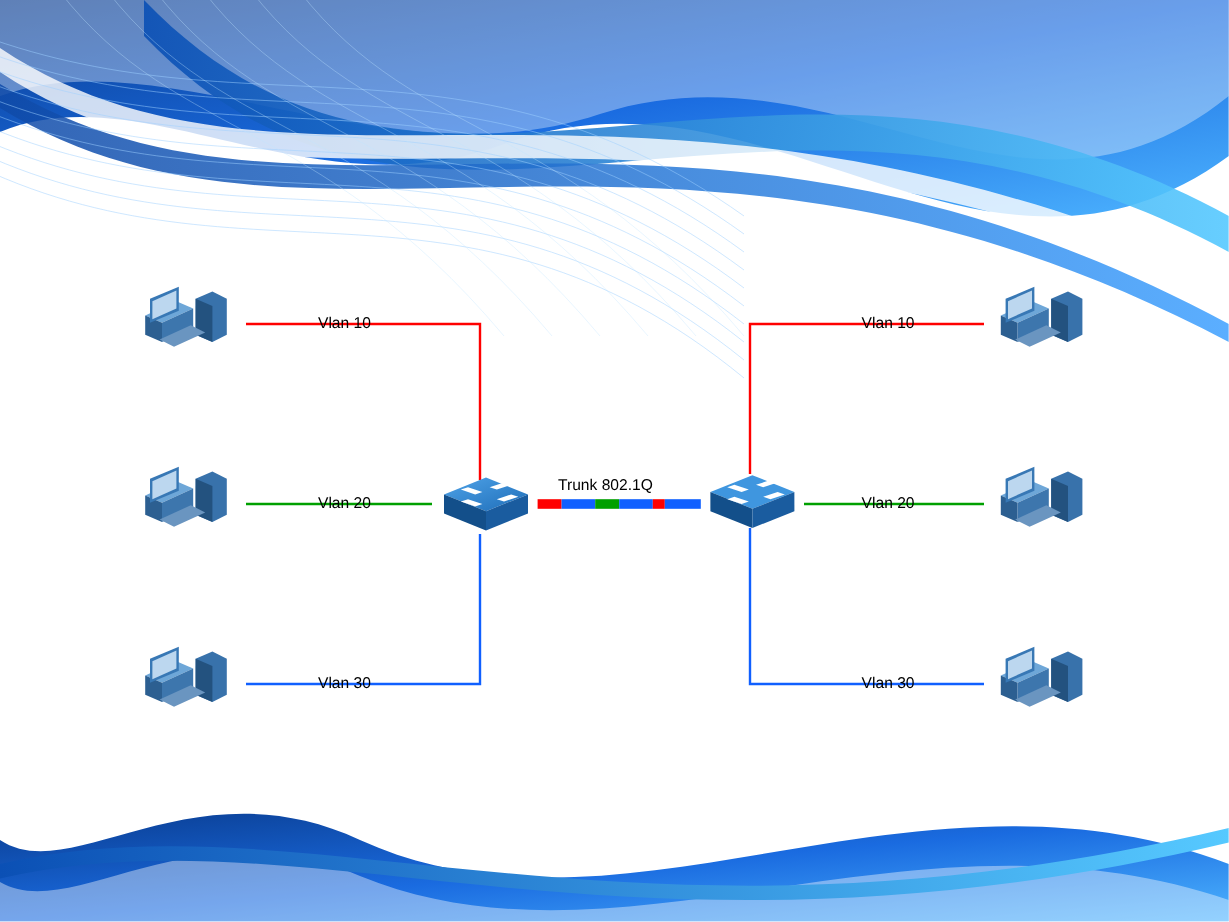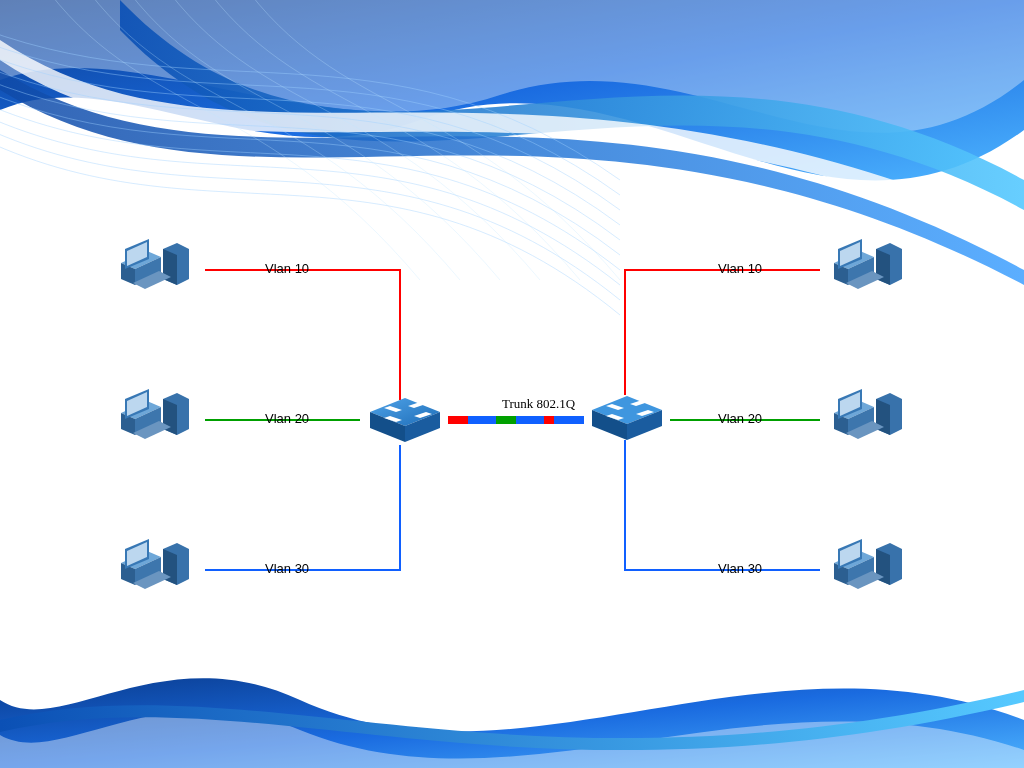--- a/index.html
+++ b/index.html
@@ -215,15 +215,15 @@
 </div>
 
 <div class="label" style="left:265px; top:261px;">Vlan 10</div>
 <div class="label" style="left:265px; top:411px;">Vlan 20</div>
 <div class="label" style="left:265px; top:561px;">Vlan 30</div>
 
 <div class="label" style="left:718px; top:261px;">Vlan 10</div>
 <div class="label" style="left:718px; top:411px;">Vlan 20</div>
 <div class="label" style="left:718px; top:561px;">Vlan 30</div>
 
-<div class="label" style="left:502px; top:396px;font-family:Liberation Serif, serif;">Trunk 802.1Q</div>
+<div class="label" style="left:465px; top:396px;">Trunk 802.1Q</div>
 
 </div>
 
 </body></html>

